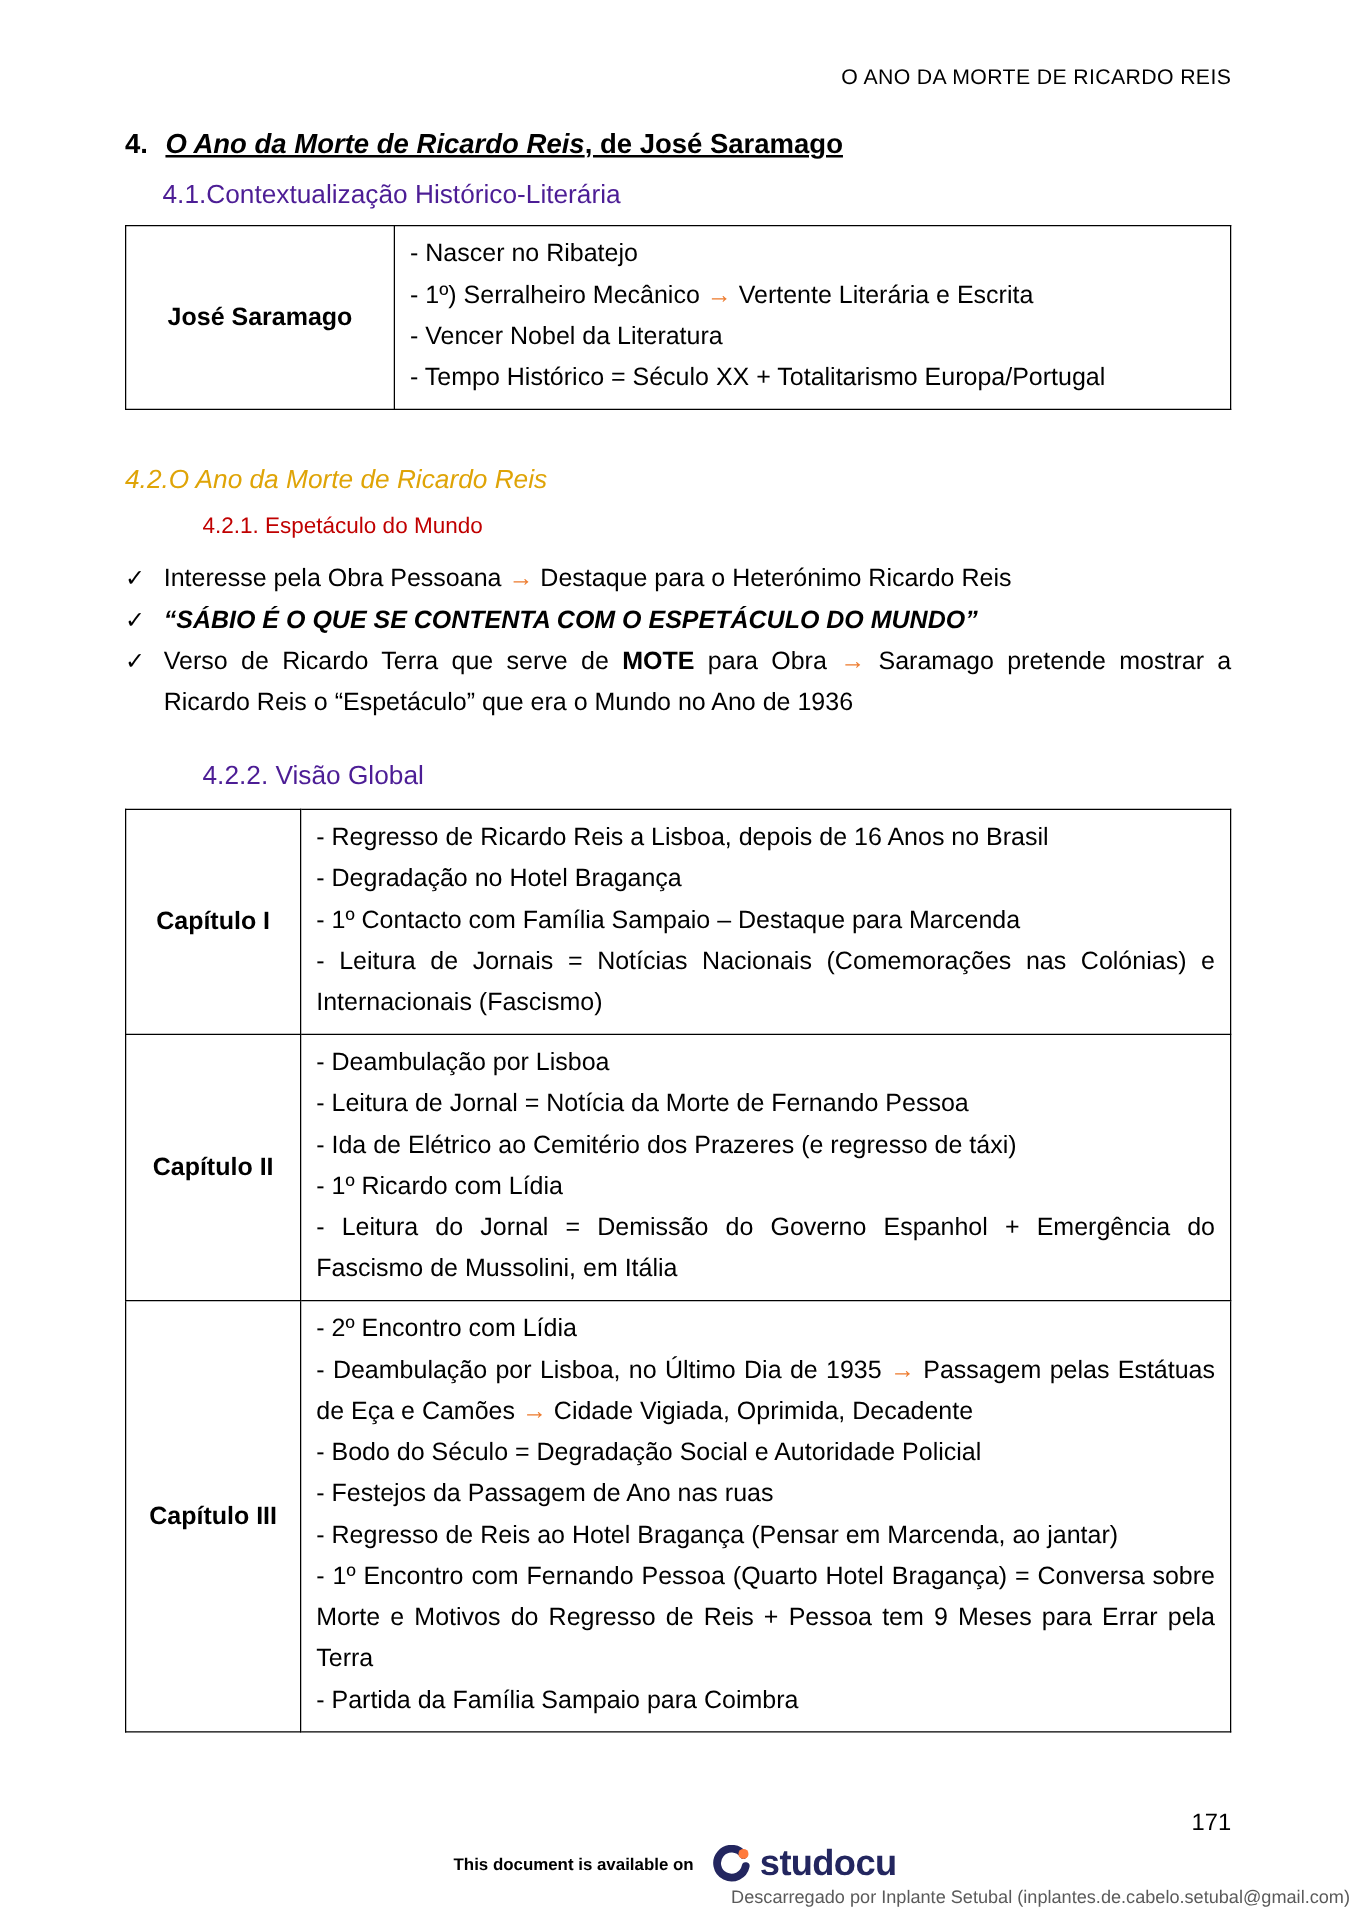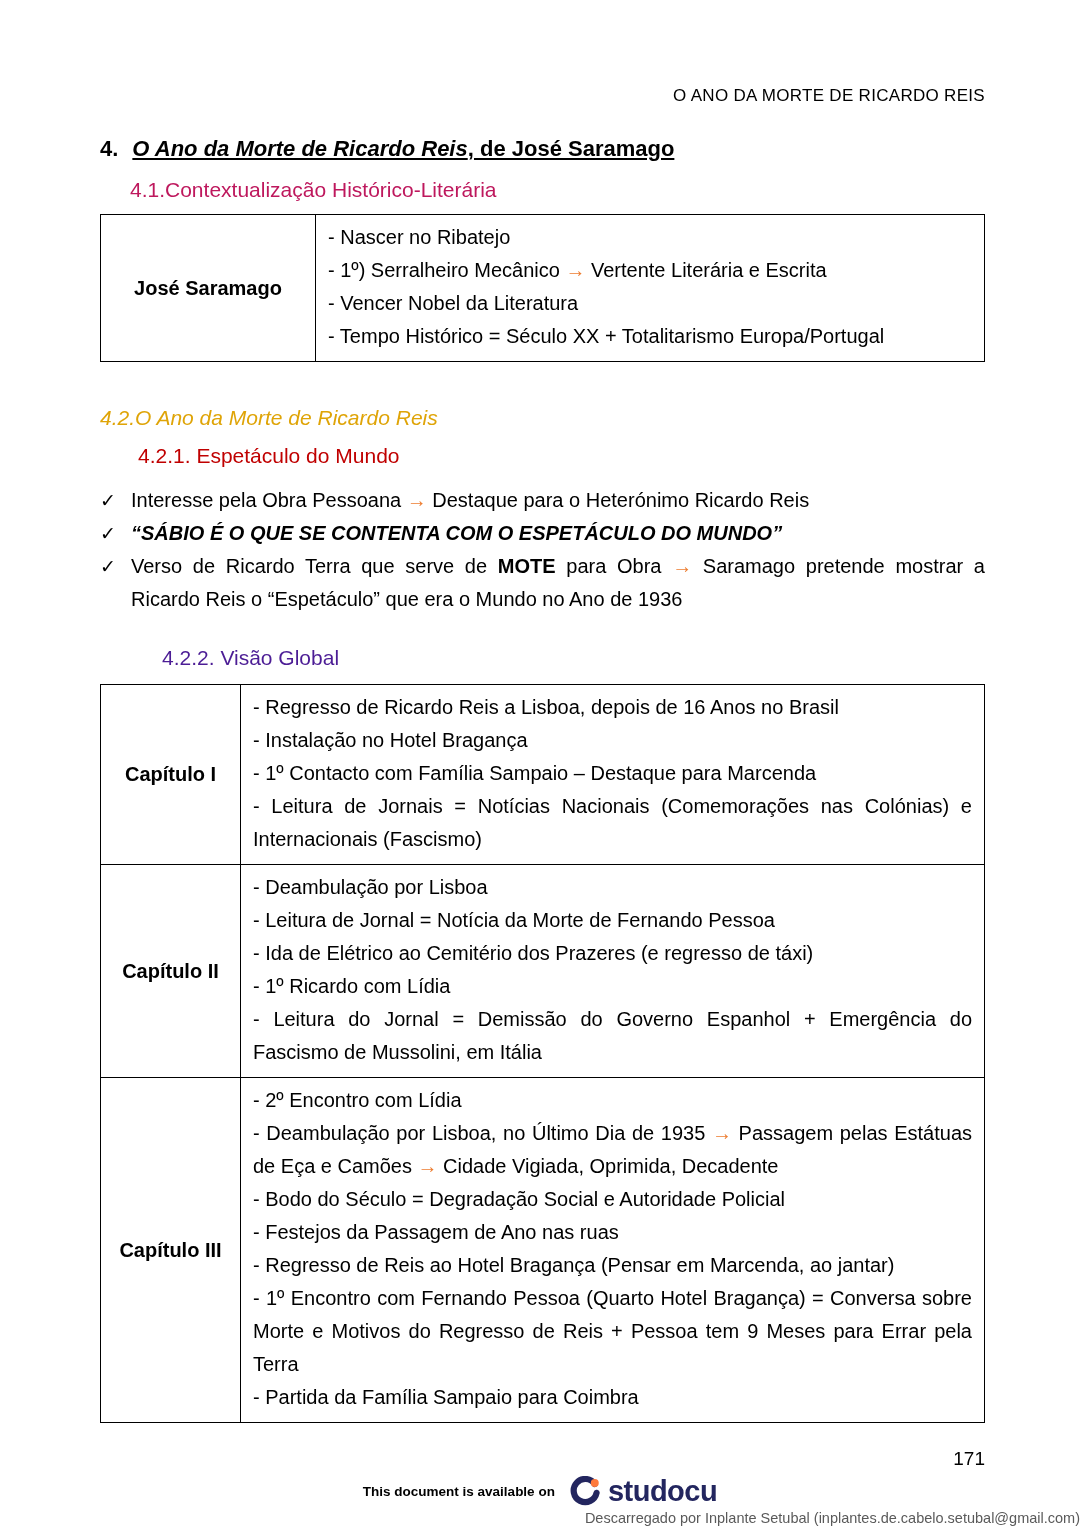--- a/index.html
+++ b/index.html
@@ -6,21 +6,21 @@
   * { margin: 0; padding: 0; box-sizing: border-box; }
   html, body { background: #e9e9e9; }
   body { font-family: "Liberation Sans", sans-serif; color: #000; }
 
   .page {
     position: relative;
     width: 1080px;
     height: 1528px;
     margin: 0 auto;
     background: #ffffff;
-    padding: 86px 95px 0 100px;
+    padding: 52px 95px 0 100px;
     overflow: hidden;
   }
 
   .running-title {
     text-align: right;
     font-size: 17px;
     letter-spacing: 0.3px;
   }
 
   .main-heading {
@@ -28,34 +28,34 @@
     font-size: 22px;
     font-weight: bold;
   }
   .main-heading .h-num { margin-right: 14px; }
   .main-heading .h-underline { text-decoration: underline; }
   .main-heading .h-book { font-style: italic; }
 
   .sec-41 {
     margin-top: 16px;
     margin-left: 30px;
-    color: #be185d;
+    color: #4c1d95;
     font-size: 21px;
   }
   .sec-42 {
     margin-top: 44px;
     color: #DFA407;
     font-style: italic;
     font-size: 21px;
   }
   .sec-421 {
     margin-top: 14px;
-    margin-left: 38px;
+    margin-left: 62px;
     color: #C00000;
-    font-size: 21px;
+    font-size: 18px;
   }
   .sec-422 {
     margin-top: 30px;
     margin-left: 62px;
     color: #4c1d95;
     font-size: 21px;
   }
 
   table { border-collapse: collapse; width: 885px; table-layout: fixed; }
   .author-table { margin-top: 12px; }
@@ -179,21 +179,21 @@
   </div>
 
   <div class="sec-422">4.2.2. Visão Global</div>
 
   <table class="chapters-table">
     <tbody>
         <tr>
       <td class="label-cell">Capítulo I</td>
       <td class="content-cell">
             <div class="cell-line">- Regresso de Ricardo Reis a Lisboa, depois de 16 Anos no Brasil</div>
-            <div class="cell-line">- Instalação no Hotel Bragança</div>
+            <div class="cell-line">- Degradação no Hotel Bragança</div>
             <div class="cell-line">- 1º Contacto com Família Sampaio – Destaque para Marcenda</div>
             <div class="cell-line">- Leitura de Jornais = Notícias Nacionais (Comemorações nas Colónias) e Internacionais (Fascismo)</div>
           </td>
     </tr>
     <tr>
       <td class="label-cell">Capítulo II</td>
       <td class="content-cell">
             <div class="cell-line">- Deambulação por Lisboa</div>
             <div class="cell-line">- Leitura de Jornal = Notícia da Morte de Fernando Pessoa</div>
             <div class="cell-line">- Ida de Elétrico ao Cemitério dos Prazeres (e regresso de táxi)</div>

